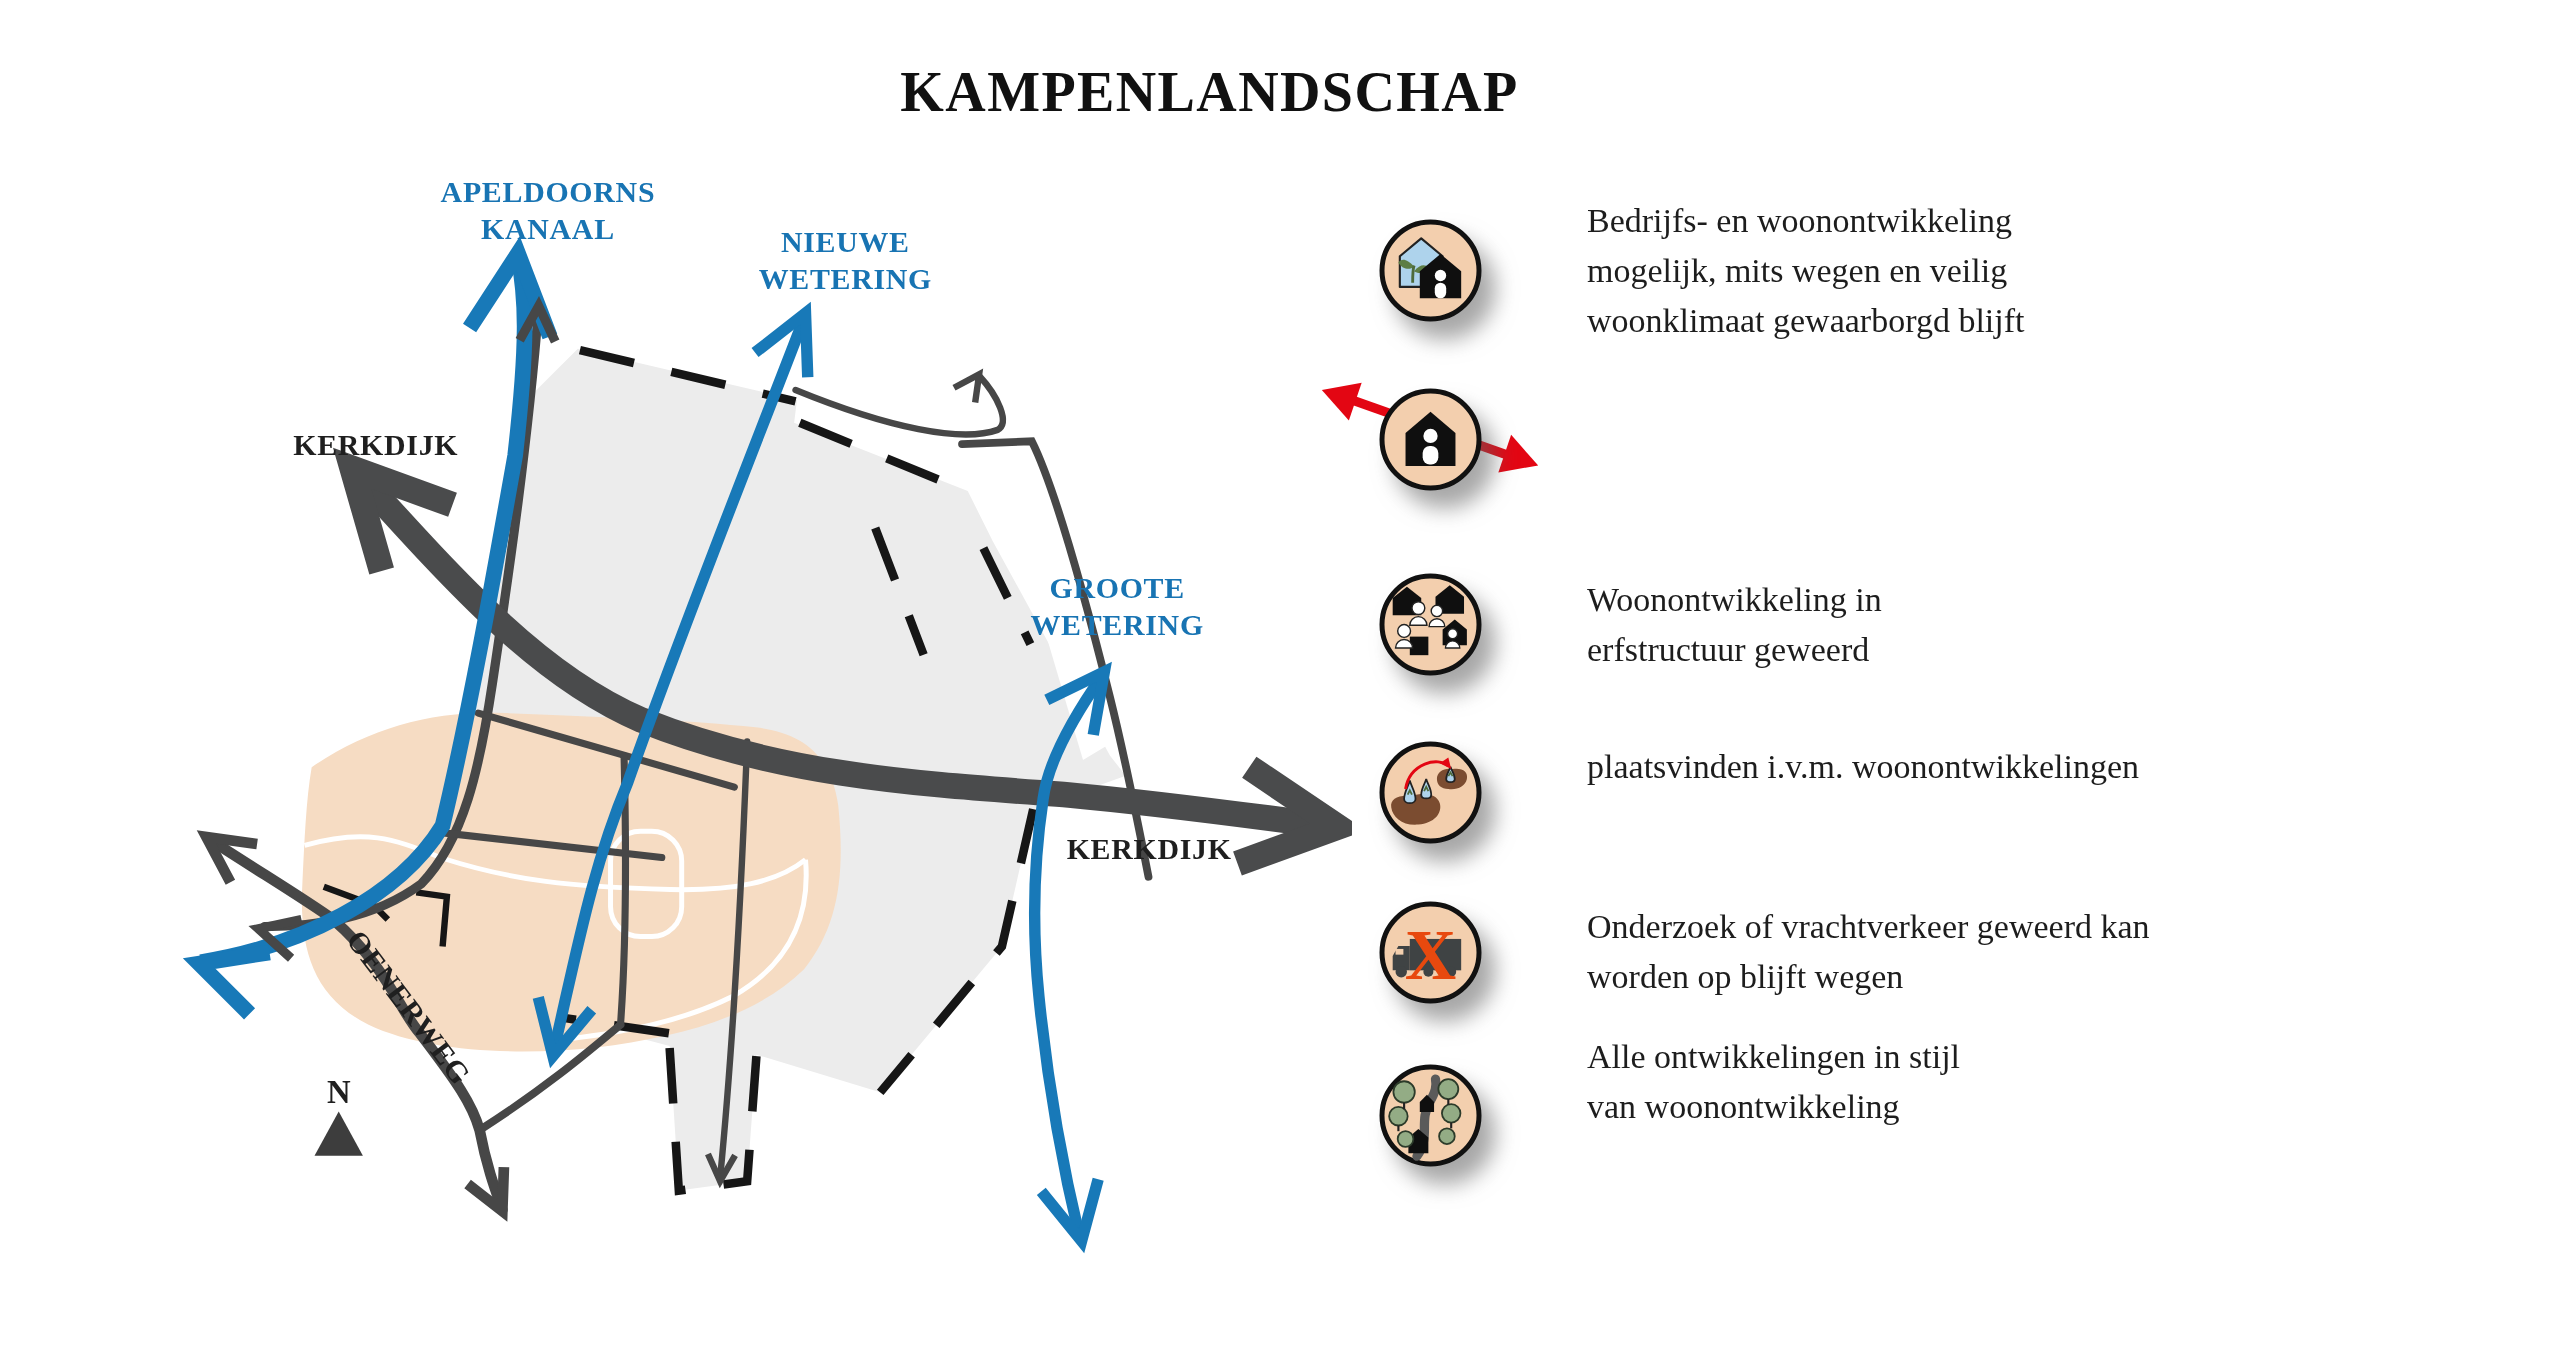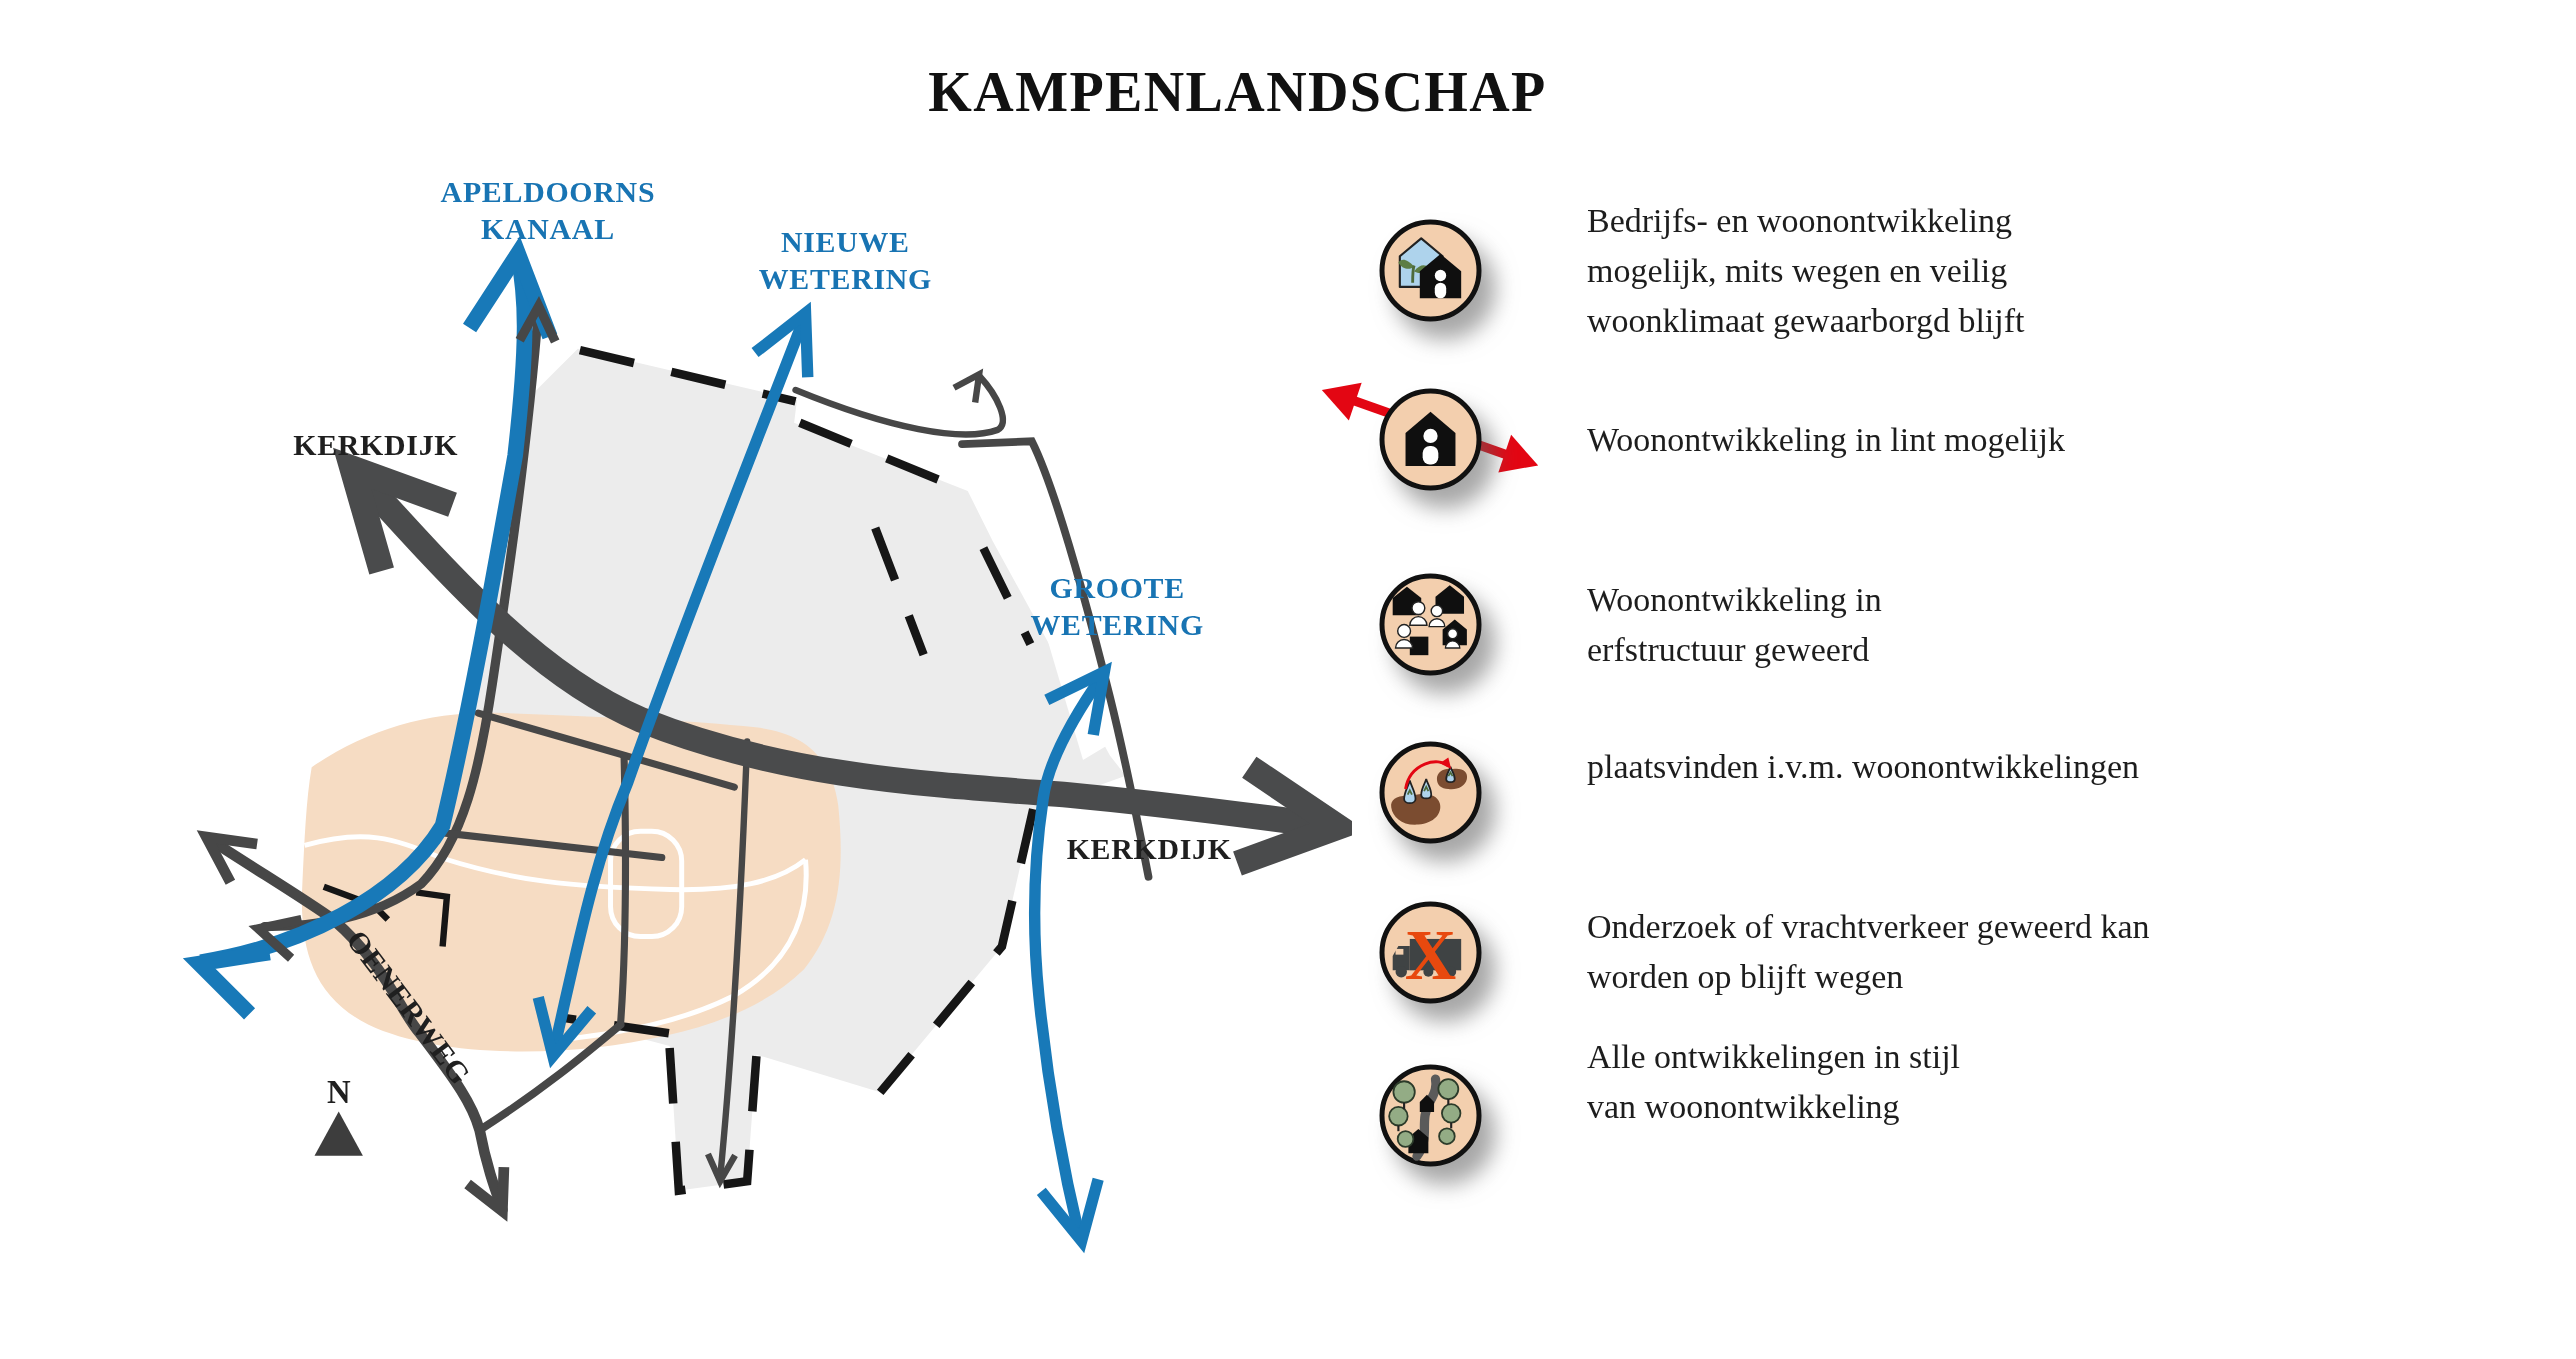--- a/index.html
+++ b/index.html
@@ -1,18 +1,18 @@
 <!DOCTYPE html>
 <html style="font-size:11.4px"><head>
 <meta charset="utf-8">
 <style>
   html,body{margin:0;padding:0;background:#ffffff;}
   .page{position:relative;width:2576px;height:1360px;background:#fff;overflow:hidden;
         font-family:"Liberation Serif","DejaVu Serif",serif;}
-  .title{position:absolute;left:846px;top:60px;width:783px;text-align:center;
+  .title{position:absolute;left:818px;top:60px;width:783px;text-align:center;
          font-size:56px;font-weight:bold;letter-spacing:1.4px;color:#111;}
   .map-svg{position:absolute;left:0;top:0;}
   .map-label{font-family:"Liberation Serif","DejaVu Serif",serif;font-weight:bold;}
   .wlab{fill:#1874b3;font-size:42px;letter-spacing:1px;text-anchor:middle;}
   .rlab{fill:#1f1f1f;font-size:42px;letter-spacing:1px;text-anchor:middle;}
   .nlab{fill:#1f1f1f;font-size:46px;text-anchor:middle;}
   .legend-item-text{position:absolute;left:1587px;color:#1d1d1d;}
   .lline{font-size:34px;line-height:50px;height:50px;white-space:nowrap;}
   .licon{position:absolute;left:1377px;width:107px;height:107px;z-index:2;
          filter:drop-shadow(14.2px 18.5px 10.7px rgba(95,95,95,0.55));}
@@ -230,23 +230,20 @@
       <line x1="100" y1="52" x2="100" y2="60"></line>
       <line x1="104" y1="85" x2="104" y2="93"></line>
     </g>
   </svg>
 
   <div class="legend-item-text" style="top:196px">
     <div class="lline">Bedrijfs- en woonontwikkeling</div>
     <div class="lline">mogelijk, mits wegen en veilig</div>
     <div class="lline">woonklimaat gewaarborgd blijft</div>
   </div>
-  <div class="legend-item-text" style="top:415px">
-    <div class="lline">Woonontwikkeling in lint mogelijk</div>
-  </div>
   <div class="legend-item-text" style="top:575px">
     <div class="lline">Woonontwikkeling in</div>
     <div class="lline">erfstructuur geweerd</div>
   </div>
   <div class="legend-item-text" style="top:742px">
     <div class="lline">plaatsvinden i.v.m. woonontwikkelingen</div>
   </div>
   <div class="legend-item-text" style="top:902px">
     <div class="lline">Onderzoek of vrachtverkeer geweerd kan</div>
     <div class="lline">worden op blijft wegen</div>

